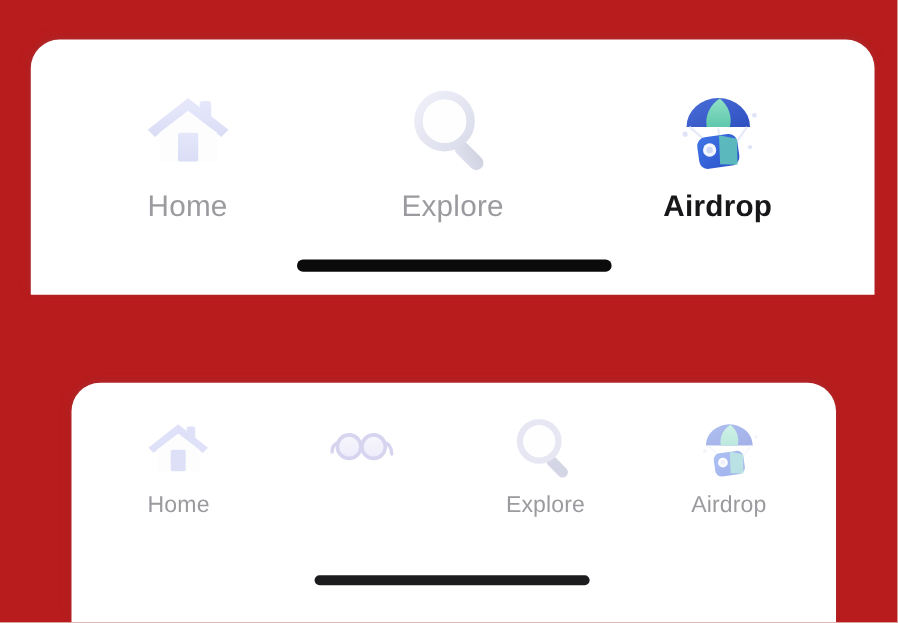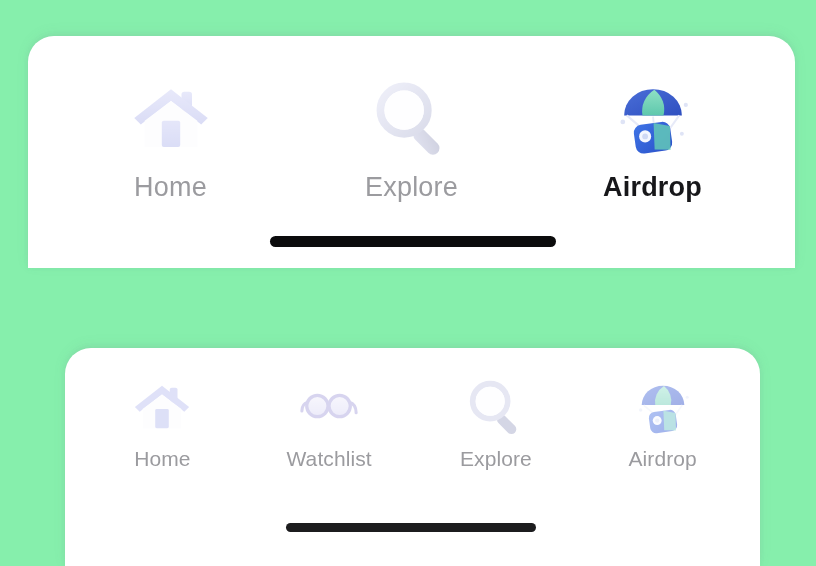--- a/index.html
+++ b/index.html
@@ -11,21 +11,21 @@
     width: 816px;
     height: 566px;
     font-family: "Liberation Sans", sans-serif;
     overflow: hidden;
     position: relative;
   }
 
   .screen {
     position: absolute;
     inset: 0;
-    background: #86efac;
+    background: #b91c1c;
   }
 
   
   .nav-card {
     position: absolute;
     background: #ffffff;
     box-shadow: 0 -1px 5px rgba(120,120,140,0.10),
                 0 -3px 14px rgba(120,120,140,0.07);
   }
 
@@ -247,21 +247,20 @@
                 <stop offset="100%" stop-color="#dedcf6"></stop>
               </linearGradient>
             </defs>
             <path d="M30 30 L34 30" stroke="#b7b2e2" stroke-width="3" fill="none"></path>
             <circle cx="20" cy="31" r="11" fill="url(#lensG)" stroke="#b7b2e2" stroke-width="3.4"></circle>
             <circle cx="43" cy="31" r="11" fill="url(#lensG)" stroke="#b7b2e2" stroke-width="3.4"></circle>
             <path d="M53 27 Q60 29 60 38" stroke="#b7b2e2" stroke-width="3.2" fill="none" stroke-linecap="round"></path>
             <path d="M10 27 Q4 29 4 36" stroke="#b7b2e2" stroke-width="3.2" fill="none" stroke-linecap="round"></path>
           </svg>
         </span>
-        <span class="tab-label inactive">Watchlist</span>
       </div>
 
 
       <div class="tab">
         <span class="tab-icon faded">
           <svg viewBox="0 0 64 64" xmlns="http://www.w3.org/2000/svg">
             <rect x="38" y="38" width="10" height="24" rx="5" transform="rotate(-45 43 50)" fill="#9a9ec2"></rect>
             <circle cx="26" cy="26" r="18" fill="none" stroke="#c4c7e4" stroke-width="6"></circle>
             <circle cx="26" cy="26" r="15" fill="#fdfdff"></circle>
           </svg>

